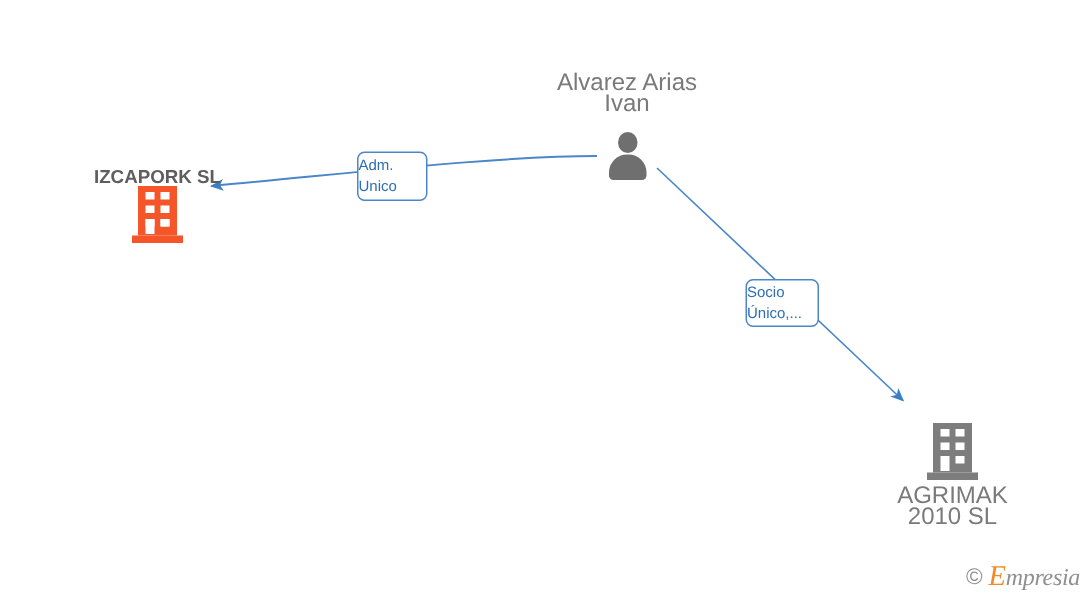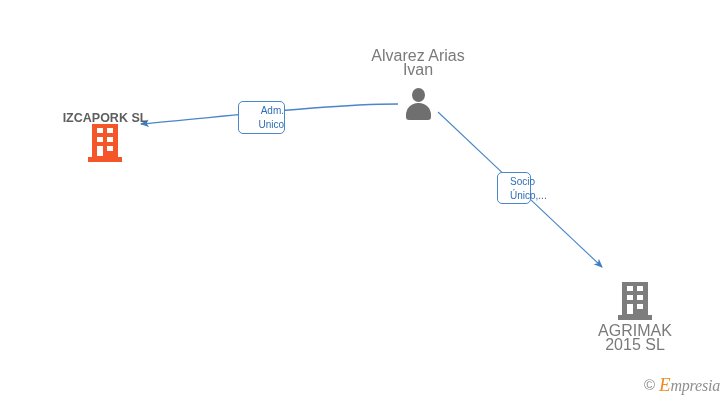--- a/index.html
+++ b/index.html
@@ -113,22 +113,22 @@
 
   
   .rel-box {
     position: absolute;
     border: 1px solid #4a86c8;
     border-radius: 5px;
     background: #ffffff;
     color: #2f6db5;
     font-size: 10px;
     line-height: 14px;
-    text-align: right;
-    padding: 2px 0 0 12px;
+    text-align: left;
+    padding: 2px 0 0 0;
     box-sizing: border-box;
     white-space: pre-line;
   }
 
   
   #watermark {
     position: absolute;
     right: 8px;
     bottom: 6px;
     display: flex;
@@ -201,26 +201,26 @@
       <div class="win" style="left:9px;  top:4px;"></div>
       <div class="win" style="left:19px; top:4px;"></div>
       <div class="win" style="left:9px;  top:13px;"></div>
       <div class="win" style="left:19px; top:13px;"></div>
       <div class="win" style="left:19px; top:22px;"></div>
       <div class="door" style="left:9px; top:22px;"></div>
       <div class="base"></div>
     </div>
   </div>
   <div class="node-label" style="left:565px; top:324px; width:140px;">AGRIMAK
-2015  SL</div>
+2010  SL</div>
 
   <div class="rel-box" style="left:238px; top:101px; width:47px; height:33px;">Adm.
 Unico</div>
 
-  <div class="rel-box" style="left:497px; top:172px; width:34px; height:32px;">Socio
+  <div class="rel-box" style="left:497px; top:186px; width:49px; height:32px;">Socio
 Único,...</div>
 
   <div id="watermark">
     <span class="copy">©</span>
     <span class="brand"><span class="cap">E</span><span>mpresia</span></span>
   </div>
 
 </div>
 
 </body></html>

